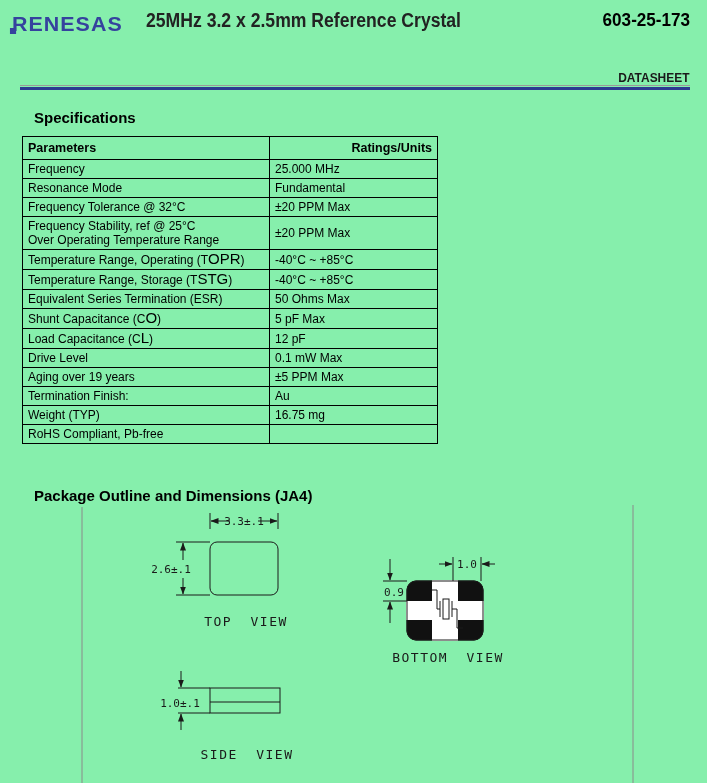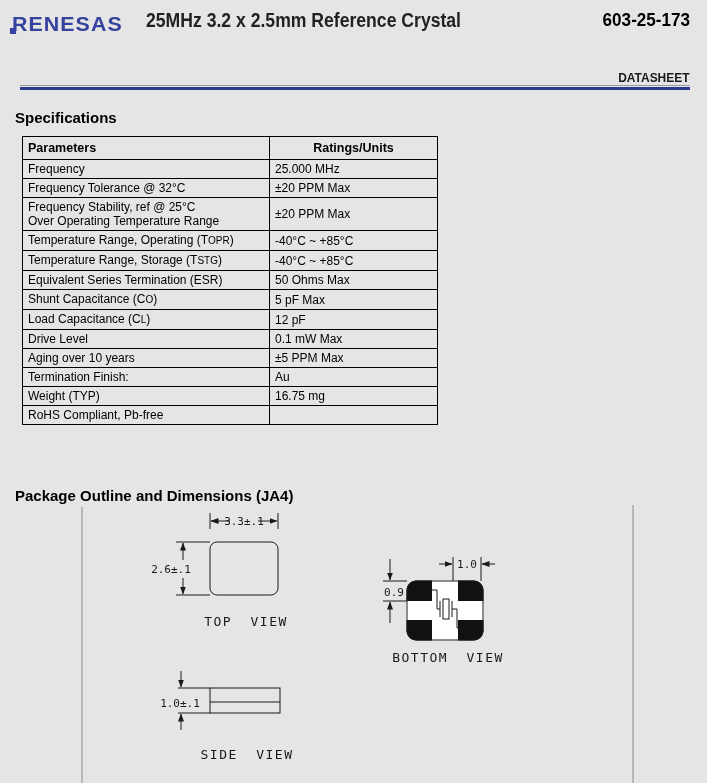--- a/index.html
+++ b/index.html
@@ -1,46 +1,46 @@
 <!DOCTYPE html>
 <html><head>
 <meta charset="utf-8">
 <style>
   html,body{margin:0;padding:0;background:#fff;}
-  .page{position:relative;width:707px;height:783px;background:#e5e5e5;overflow:hidden;
+  .page{position:relative;width:707px;height:783px;background:#86efac;overflow:hidden;
         font-family:"Liberation Sans",sans-serif;color:#111;}
 
   
   .logo{position:absolute;left:12px;top:12px;height:24px;color:#35429e;
         font-weight:bold;font-size:21px;letter-spacing:1px;line-height:24px;
         transform:scaleX(1.02);transform-origin:left center;}
   .logo-sq{position:absolute;left:-2px;bottom:2px;width:6px;height:6px;background:#35429e;}
   .doc-title{position:absolute;left:146px;top:9px;font-size:20px;font-weight:bold;color:#222;
              transform:scaleX(0.88);transform-origin:left top;white-space:nowrap;}
   .part-number{position:absolute;right:17px;top:10px;font-size:18px;font-weight:bold;color:#000;
                transform:scaleX(0.95);transform-origin:right top;}
   .datasheet-label{position:absolute;right:17px;top:70px;font-size:13px;font-weight:bold;color:#1a1a1a;
                    transform:scaleX(0.92);transform-origin:right top;}
   .rule-thin{position:absolute;left:20px;top:85px;width:670px;height:1px;background:#9a9a9a;}
   .rule-blue{position:absolute;left:20px;top:87px;width:670px;height:3px;background:#2b3a90;}
 
   
-  .section-heading{position:absolute;left:15px;font-size:15px;font-weight:bold;color:#000;white-space:nowrap;}
+  .section-heading{position:absolute;left:34px;font-size:15px;font-weight:bold;color:#000;white-space:nowrap;}
   #spec-heading{top:109px;}
   #pkg-heading{top:487px;}
 
   
   table.spec{position:absolute;left:22px;top:136px;width:416px;border-collapse:collapse;
              font-size:12px;color:#000;table-layout:fixed;padding-left:34px;}
   table.spec th,table.spec td{border:1px solid #000;line-height:14px;padding:2px 5px;vertical-align:middle;}
   table.spec th{font-size:12.5px;height:18px;}
   table.spec th:first-child{width:236px;text-align:left;}
-  table.spec th:last-child{text-align:center;}
+  table.spec th:last-child{text-align:right;}
   table.spec td:last-child{text-align:left;}
-  .subsc{font-size:10px;}
+  .subsc{font-size:15px;}
 
   
   svg.pkg{position:absolute;left:0;top:500px;}
   .dwg-line{stroke:#1a1a1a;stroke-width:1;fill:none;}
   .dwg-fill{fill:#111;stroke:#111;stroke-width:1;}
   .dwg-white{fill:#fff;stroke:none;}
   .frame-line{stroke:#8a8a8a;stroke-width:1;}
   text.dim{font-family:"DejaVu Sans Mono",monospace;font-size:11px;fill:#1a1a1a;}
   text.viewlabel{font-family:"DejaVu Sans Mono",monospace;font-size:13px;fill:#1a1a1a;
                  letter-spacing:1.5px;word-spacing:9px;}
@@ -68,20 +68,24 @@
         <th>Parameters</th>
         <th>Ratings/Units</th>
       </tr>
     </thead>
     <tbody id="spec-rows">
         <tr>
           <td>Frequency</td>
           <td>25.000 MHz</td>
         </tr>
         <tr>
+          <td>Resonance Mode</td>
+          <td>Fundamental</td>
+        </tr>
+        <tr>
           <td>Frequency Tolerance @ 32°C</td>
           <td>±20 PPM Max</td>
         </tr>
         <tr>
           <td>Frequency Stability, ref @ 25°C<br>Over Operating Temperature Range</td>
           <td>±20 PPM Max</td>
         </tr>
         <tr>
           <td>Temperature Range, Operating (T<span class="subsc">OPR</span>)</td>
           <td>-40°C ~ +85°C</td>
@@ -100,21 +104,21 @@
         </tr>
         <tr>
           <td>Load Capacitance (C<span class="subsc">L</span>)</td>
           <td>12 pF</td>
         </tr>
         <tr>
           <td>Drive Level</td>
           <td>0.1 mW Max</td>
         </tr>
         <tr>
-          <td>Aging over 10 years</td>
+          <td>Aging over 19 years</td>
           <td>±5 PPM Max</td>
         </tr>
         <tr>
           <td>Termination Finish:</td>
           <td>Au</td>
         </tr>
         <tr>
           <td>Weight (TYP)</td>
           <td>16.75 mg</td>
         </tr>

